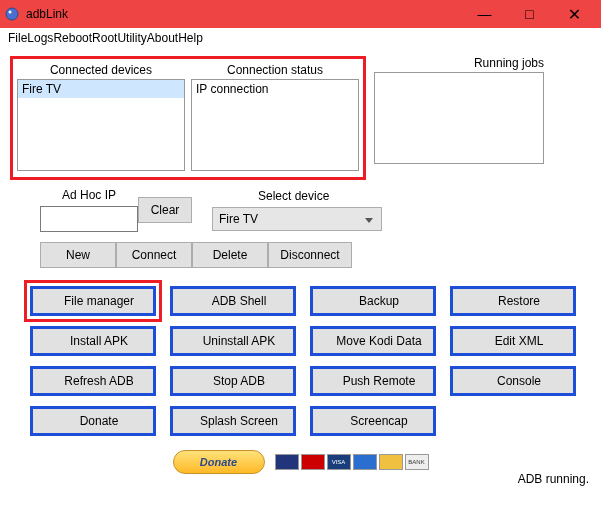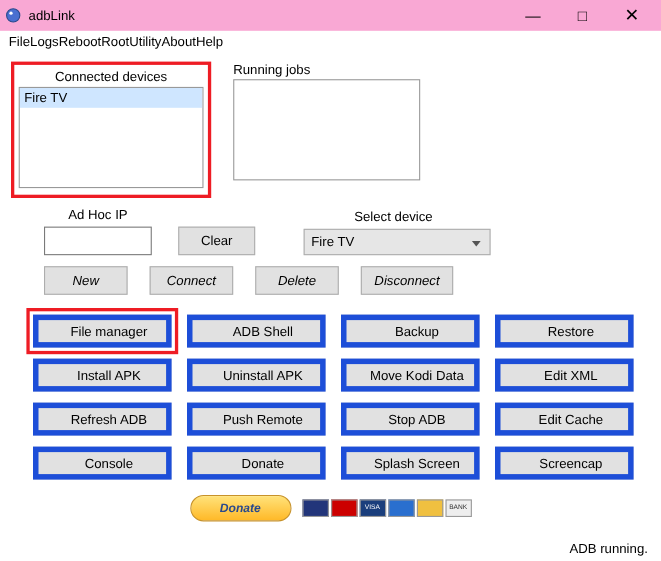--- a/index.html
+++ b/index.html
@@ -1,71 +1,71 @@
 <!DOCTYPE html>
 <html><head>
 <meta charset="utf-8">
 <style>
   * { box-sizing: border-box; }
   body { margin: 0; font-family: Tahoma, Arial, sans-serif; font-size: 11px; background: #fff; color: #000; }
   .window { width: 601px; height: 510px; background: #fff; position: relative; }
-  .titlebar { height: 28px; display: flex; align-items: center; padding: 0 4px; background: #f9a8d4; }
+  .titlebar { height: 28px; display: flex; align-items: center; padding: 0 4px; background: #ef4444; }
   .titlebar .icon { width: 16px; height: 16px; margin-right: 6px; }
   .titlebar .title { flex: none; font-size: 12px; }
   .titlebar .spacer { flex: 1; }
   .winbtn { width: 45px; height: 28px; display: flex; align-items: center; justify-content: center; font-family: Arial; font-size: 14px; }
   .winbtn.close { font-size: 16px; }
   .menubar { height: 20px; display: flex; padding: 0 8px; align-items: center; border-bottom: 0; }
   .menubar span { font-size: 12px; }
   .content { padding: 6px 10px 0 10px; position: relative; }
 
   .top-row { display: flex; gap: 8px; margin-bottom: 6px; margin-top: 2px; }
   .redbox { border: 3px solid #ee1c24; padding: 4px 4px 6px 4px; display: flex; gap: 6px; }
   .panel-col { display: flex; flex-direction: column; align-items: center; }
   .panel-col .lbl { font-size: 12px; margin-bottom: 2px; }
   .listbox { width: 168px; height: 92px; border: 1px solid #999; background: #fff; overflow: hidden; }
   .listbox .item { padding: 2px 4px; font-size: 12px; }
   .seld { background: #cfe6ff; }
-  .running-col { display: flex; flex-direction: column; align-items: flex-start; margin-left: 12px; }
+  .running-col { display: flex; flex-direction: column; align-items: flex-end; }
   .running-col .lbl { font-size: 12px; margin-bottom: 2px; }
   .runbox { width: 170px; height: 92px; border: 1px solid #999; background: #fff; }
 
-  .row2 { display: flex; align-items: flex-end; gap: 24px; margin-top: 8px; margin-left: 30px; }
+  .row2 { display: flex; align-items: center; gap: 0; margin-top: 8px; margin-left: 30px; }
   .col-ip { display: flex; flex-direction: column; align-items: center; }
   .col-ip .lbl { font-size: 12px; margin-bottom: 4px; }
   .txtinput { width: 98px; height: 26px; border: 1px solid #7a7a7a; padding: 2px 4px; font-size: 12px; background: #fff; }
   .btn { background: #e1e1e1; border: 1px solid #adadad; height: 26px; font-size: 12px; display: flex; align-items: center; justify-content: center; padding: 0 6px; }
-  .btn.clear { width: 70px; }
+  .btn.clear { width: 54px; }
   .col-sel { display: flex; flex-direction: column; align-items: flex-start; margin-left: 20px; }
   .col-sel .lbl { font-size: 12px; margin-bottom: 4px; margin-left: 46px; }
   .combo { width: 170px; height: 24px; border: 1px solid #adadad; background: #e6e6e6; display: flex; align-items: center; padding: 0 6px; position: relative; font-size: 12px; }
   .combo:after { content: ""; position: absolute; right: 8px; top: 10px; border-left: 4px solid transparent; border-right: 4px solid transparent; border-top: 5px solid #555; }
 
-  .row3 { display: flex; gap: 20px; margin-top: 10px; margin-left: 30px; font-style: italic; }
+  .row3 { display: flex; gap: 0; margin-top: 10px; margin-left: 30px; }
   .row3 .btn { width: 76px; }
   .row3 .btn.wider { width: 84px; }
 
   .grid { display: grid; grid-template-columns: repeat(4, 126px); gap: 10px 14px; margin-top: 18px; margin-left: 20px; }
-  .gbtn { background: #e1e1e1; border: 5px solid #1d4ed8; height: 30px; font-size: 12px; display: flex; align-items: center; justify-content: center; padding-left: 12px; }
+  .gbtn { background: #e1e1e1; border: 3px solid #1d4ed8; height: 30px; font-size: 12px; display: flex; align-items: center; justify-content: center; padding-left: 12px; }
   .gbtn.fm { position: relative; }
   .red-wrap { position: relative; }
   .red-hl { position: absolute; left: -6px; top: -6px; width: 138px; height: 42px; border: 3px solid #ee1c24; pointer-events: none; }
 
   .donate-row { display: flex; align-items: center; justify-content: center; gap: 10px; margin-top: 14px; }
   .donate-btn { width: 92px; height: 24px; background: linear-gradient(#ffe27a,#ffb928); border: 1px solid #c7922a; border-radius: 12px; display: flex; align-items: center; justify-content: center; font-size: 11px; font-style: italic; font-weight: bold; color: #2a4a8c; }
   .cards { display: flex; gap: 2px; }
   .card { width: 24px; height: 16px; border: 1px solid #999; font-size: 6px; display: flex; align-items: center; justify-content: center; color: #fff; }
   .c1 { background: #22357a; }
   .c2 { background: #cc0000; }
   .c3 { background: #1a3e7c; }
   .c4 { background: #2a6fcf; }
   .c5 { background: #f0c040; color:#333;}
   .c6 { background: #eee; color:#333; }
 
-  .status { position: absolute; bottom: 4px; right: 12px; font-size: 12px; }
+  .status { position: absolute; bottom: 24px; right: 12px; font-size: 12px; }
 </style>
 </head>
 <body>
 
 <div class="window">
 
   <div class="titlebar">
     <span class="icon">
       <svg viewBox="0 0 16 16" width="16" height="16">
           <circle cx="8" cy="8" r="6" fill="#4a6fd0" stroke="#2a4a8c"></circle>
@@ -90,20 +90,26 @@
   </div>
 
   <div class="content">
 
     <div class="top-row">
       <div class="redbox">
         <div class="panel-col">
           <span class="lbl">Connected devices</span>
           <div class="listbox">
             <div class="item seld">Fire TV</div>
+          </div>
+        </div>
+        <div class="panel-col">
+          <span class="lbl">Connection status</span>
+          <div class="listbox">
+            <div class="item">IP connection</div>
           </div>
         </div>
       </div>
       <div class="running-col">
         <span class="lbl">Running jobs</span>
         <div class="runbox"></div>
       </div>
     </div>
 
     <div class="row2">
@@ -133,23 +139,22 @@
         <div class="red-hl"></div>
       </div>
       <div class="gbtn">ADB Shell</div>
       <div class="gbtn">Backup</div>
       <div class="gbtn">Restore</div>
       <div class="gbtn">Install APK</div>
       <div class="gbtn">Uninstall APK</div>
       <div class="gbtn">Move Kodi Data</div>
       <div class="gbtn">Edit XML</div>
       <div class="gbtn">Refresh ADB</div>
+      <div class="gbtn">Stop ADB</div>
       <div class="gbtn">Push Remote</div>
-      <div class="gbtn">Stop ADB</div>
-      <div class="gbtn">Edit Cache</div>
       <div class="gbtn">Console</div>
       <div class="gbtn">Donate</div>
       <div class="gbtn">Splash Screen</div>
       <div class="gbtn">Screencap</div>
     </div>
 
     <div class="donate-row">
       <div class="donate-btn">Donate</div>
       <div class="cards">
         <div class="card c1"></div>

